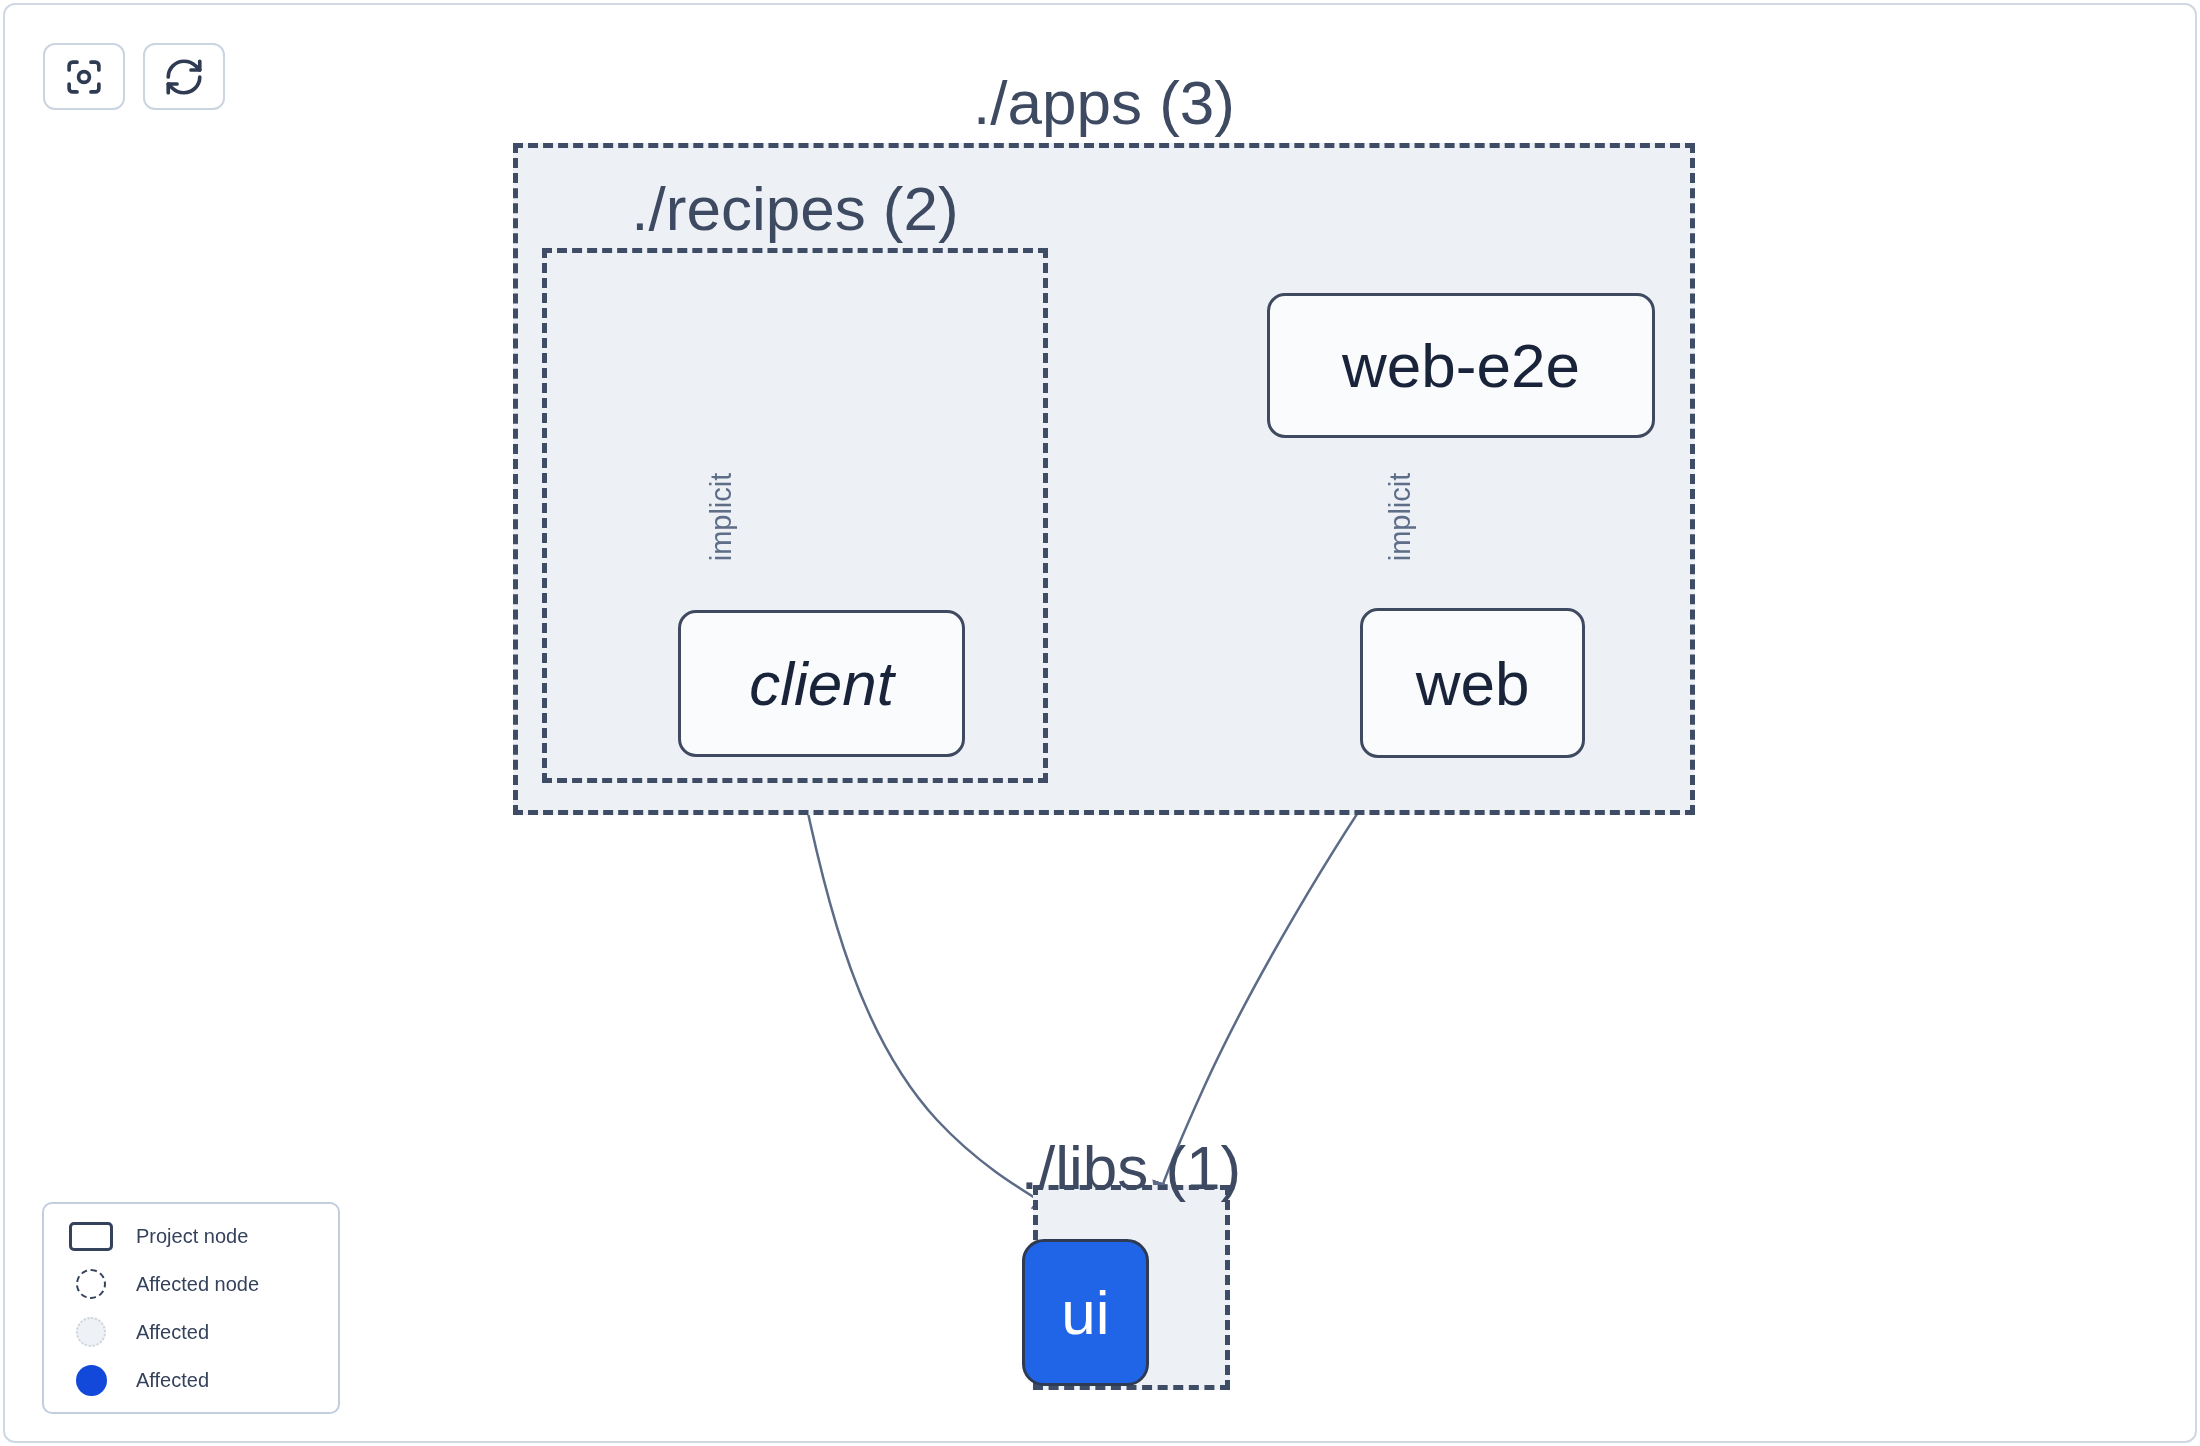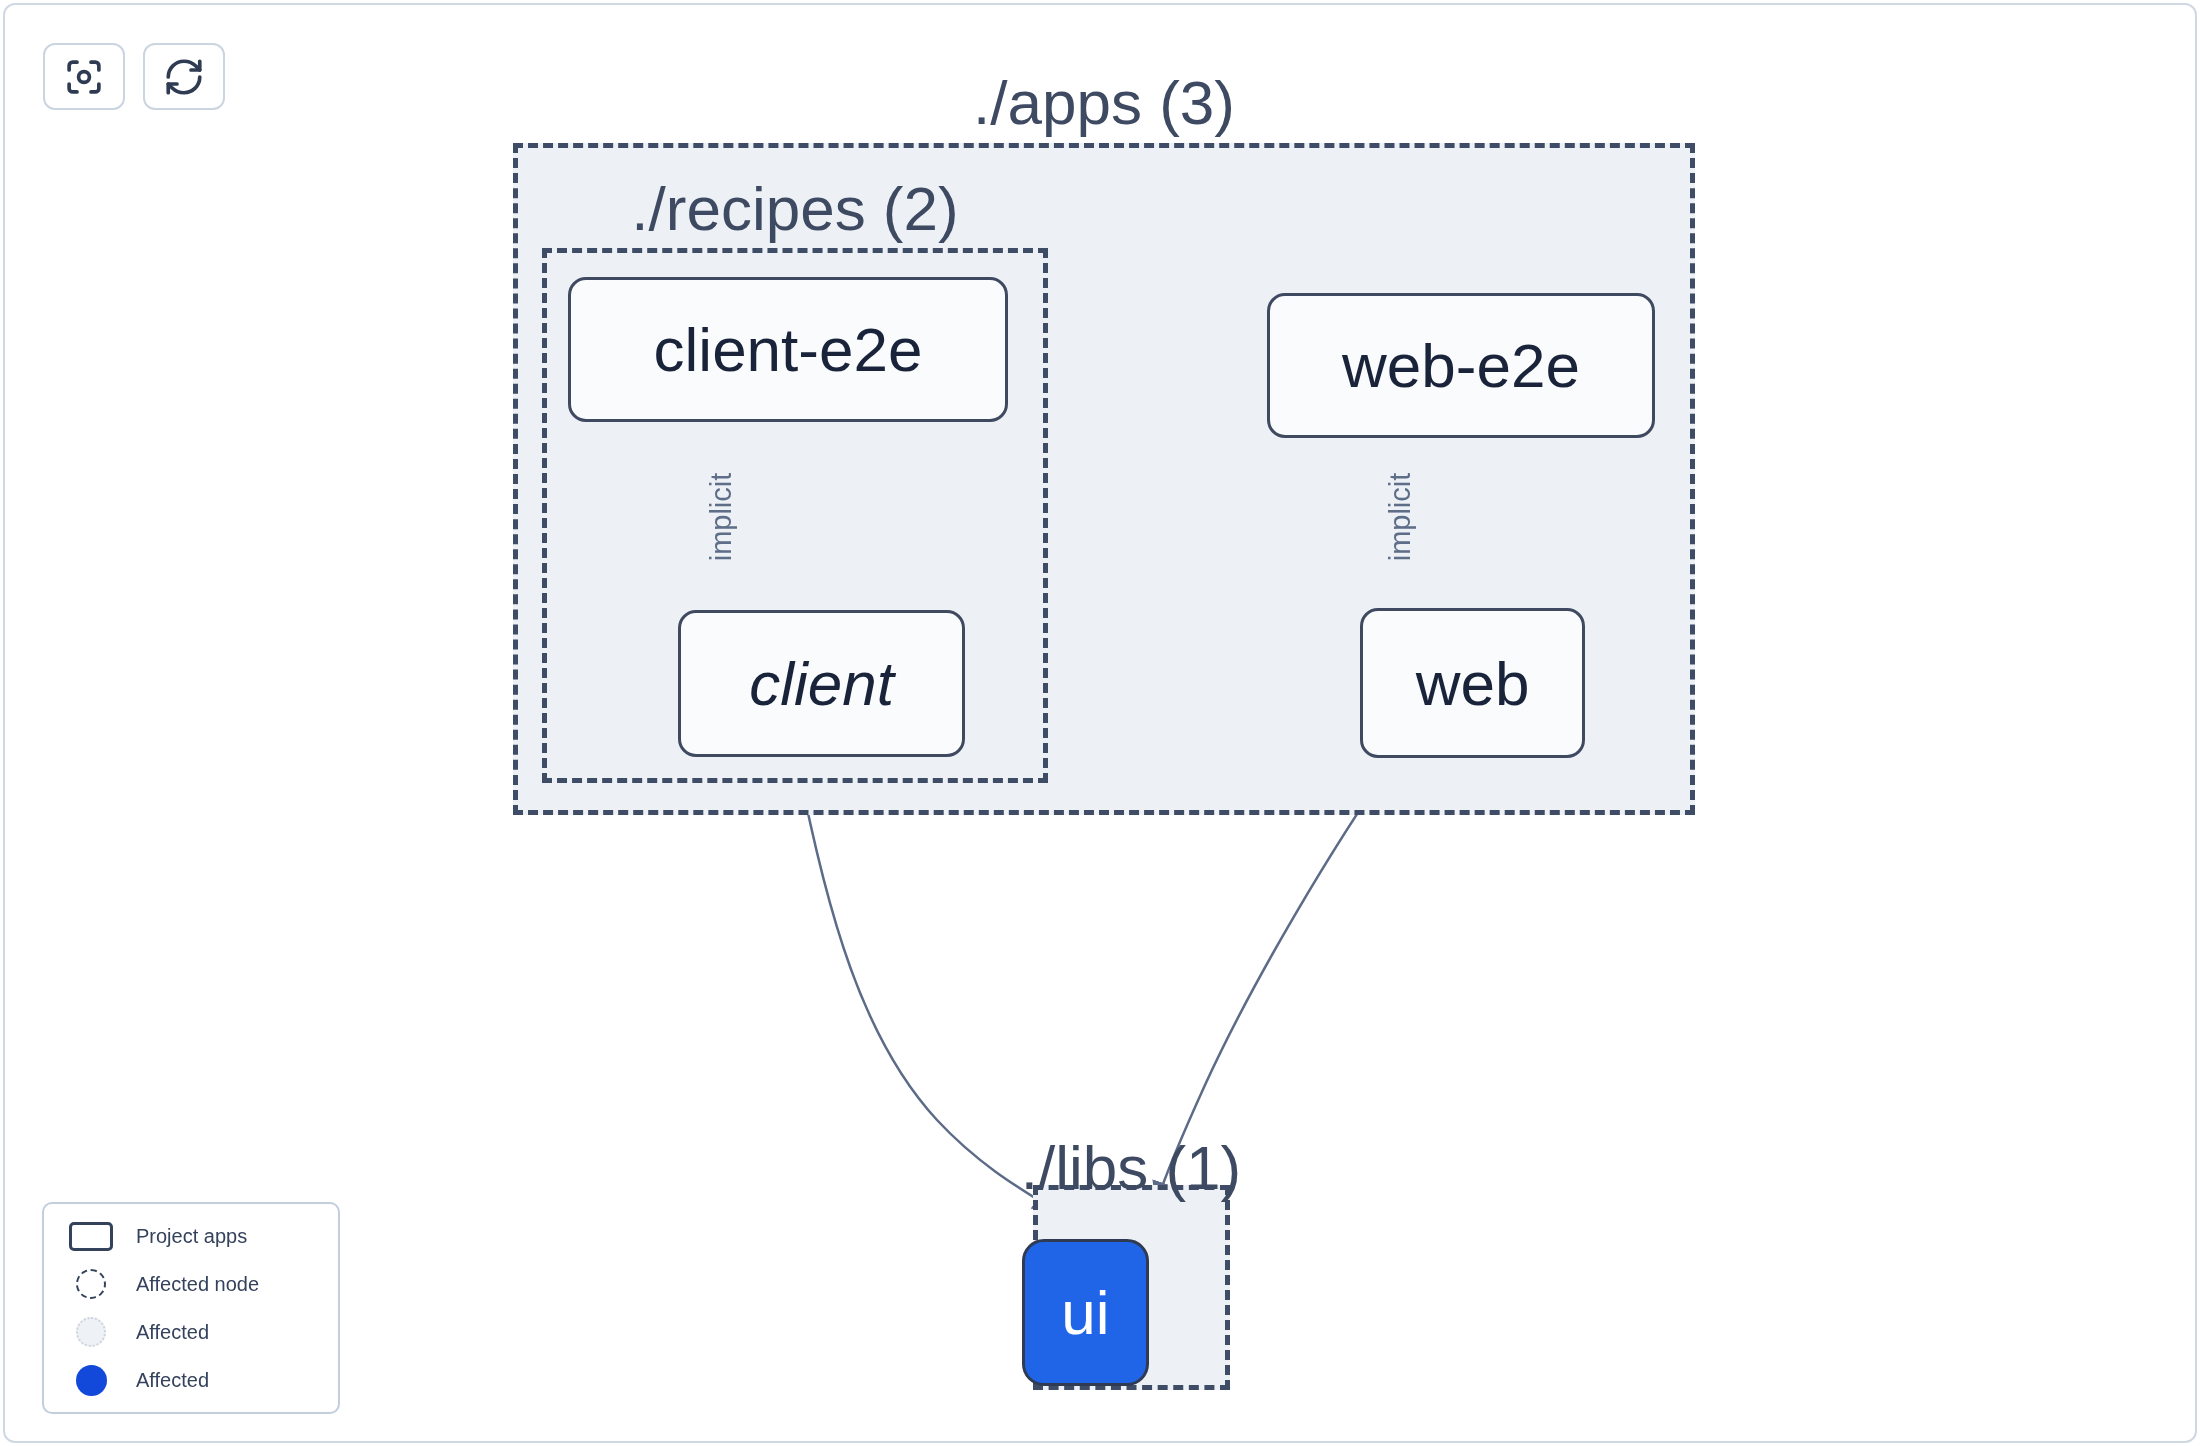--- a/index.html
+++ b/index.html
@@ -92,23 +92,20 @@
   </div>
 
   <div class="composite" id="box-apps"></div>
   <div class="composite" id="box-recipes"></div>
   <div class="composite" id="box-libs"></div>
 
   <div class="composite-label" id="label-apps">./apps (3)</div>
   <div class="composite-label" id="label-recipes">./recipes (2)</div>
   <div class="composite-label" id="label-libs">./libs (1)</div>
 
-  <div class="pnode" id="node-client-e2e">
-    <span>client-e2e</span>
-  </div>
   <div class="pnode" id="node-web-e2e">
     <span>web-e2e</span>
   </div>
   <div class="pnode" id="node-client">
     <span>client</span>
   </div>
   <div class="pnode" id="node-web">
     <span>web</span>
   </div>
   <div class="pnode" id="node-ui">
@@ -116,21 +113,21 @@
   </div>
 
   <div class="edge-label" id="edge-label-1">implicit</div>
   <div class="edge-label" id="edge-label-2">implicit</div>
 
   <div class="legend">
     <div class="legend-row">
       <span class="legend-swatch">
           <span class="sw-project"></span>
         </span>
-      <span class="legend-label">Project apps</span>
+      <span class="legend-label">Project node</span>
     </div>
     <div class="legend-row">
       <span class="legend-swatch">
           <span class="sw-composite"></span>
         </span>
       <span class="legend-label">Affected node</span>
     </div>
     <div class="legend-row">
       <span class="legend-swatch">
           <span class="sw-affected"></span>

